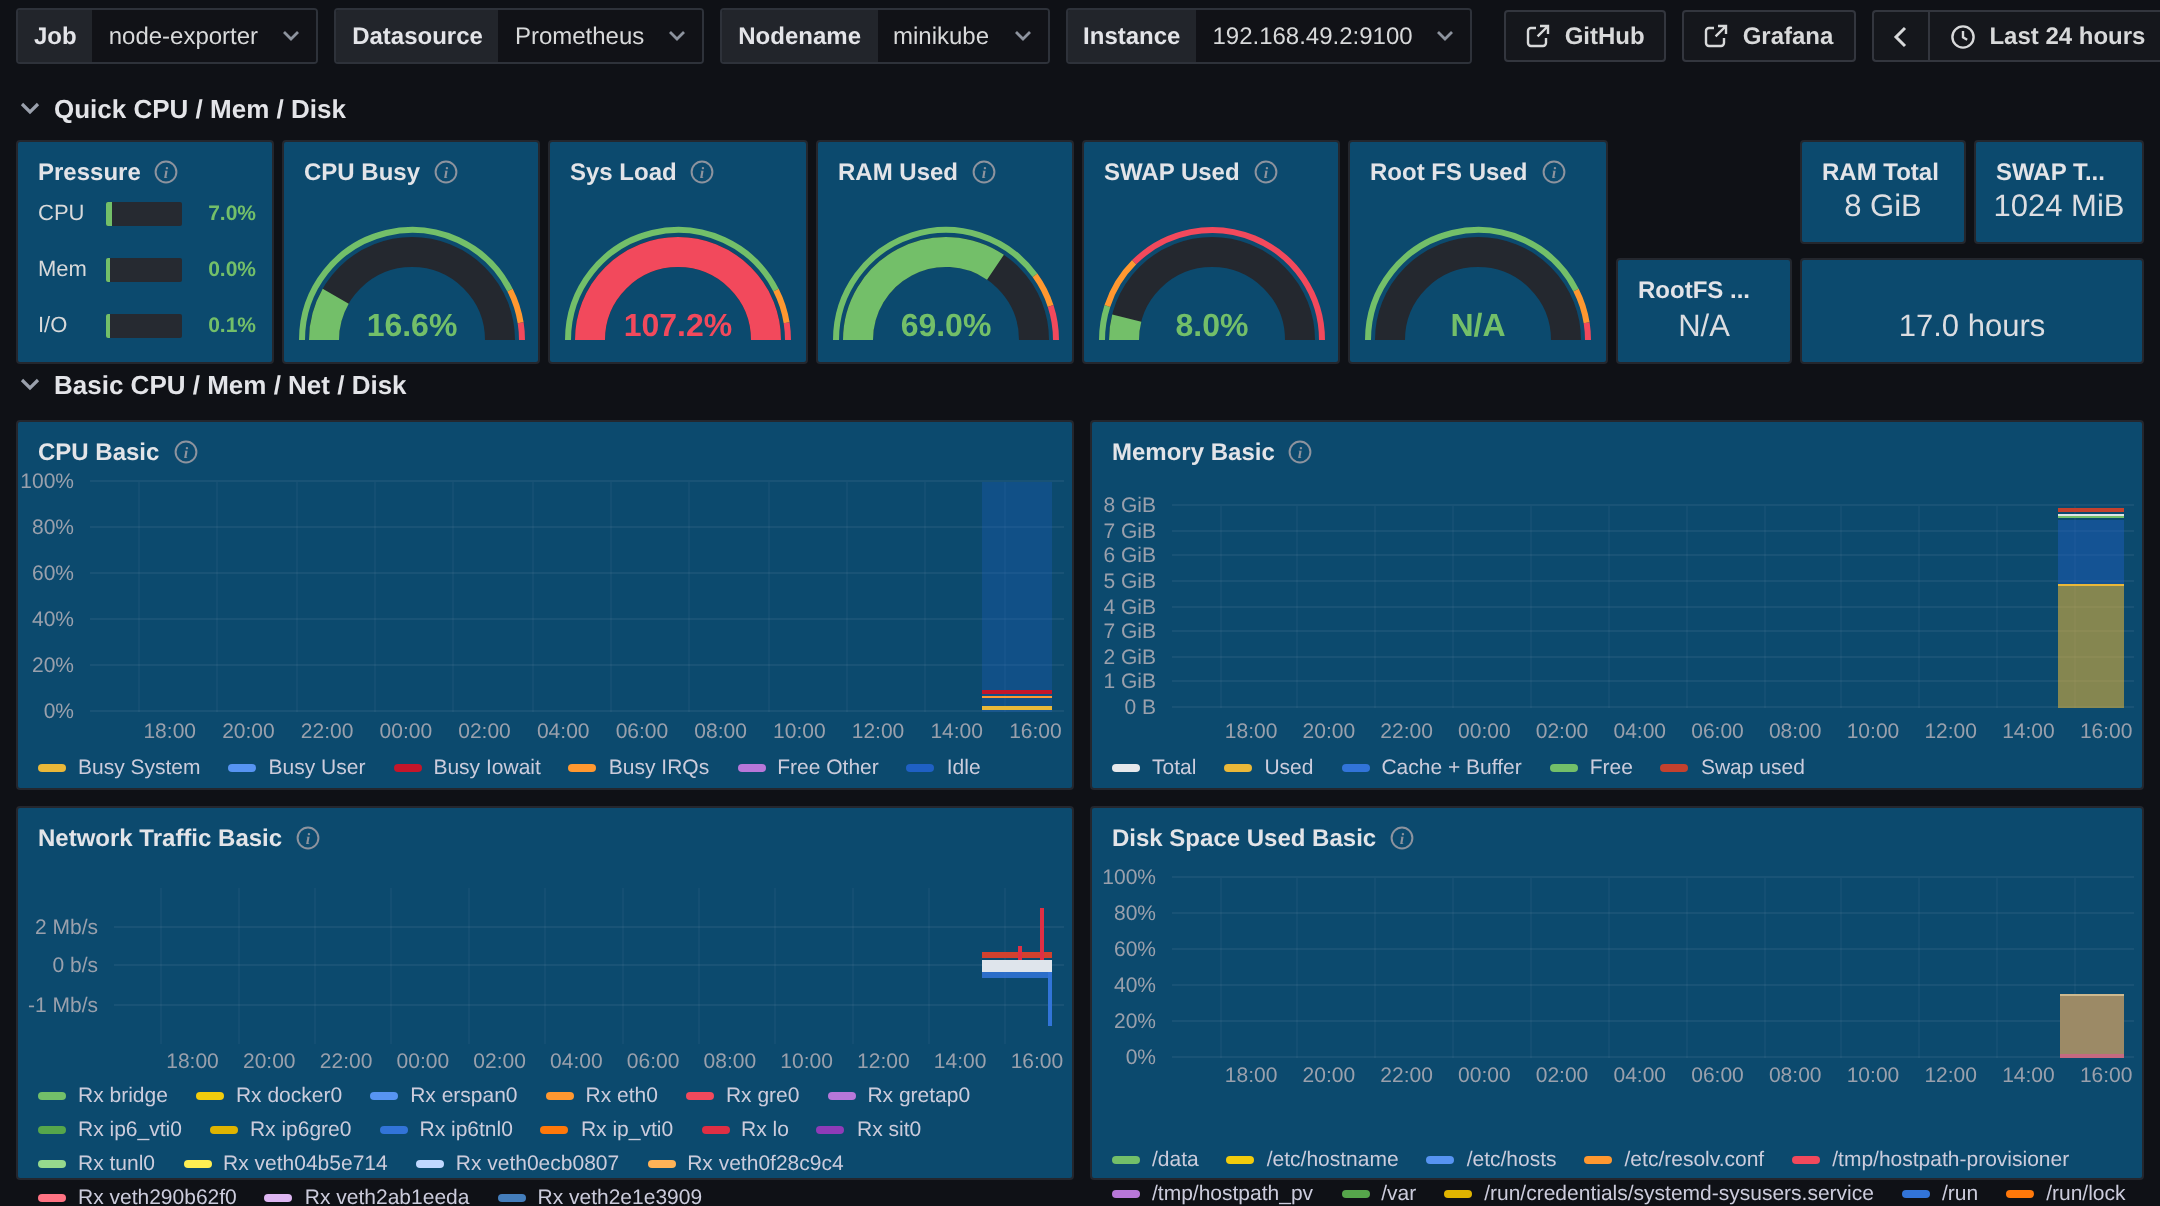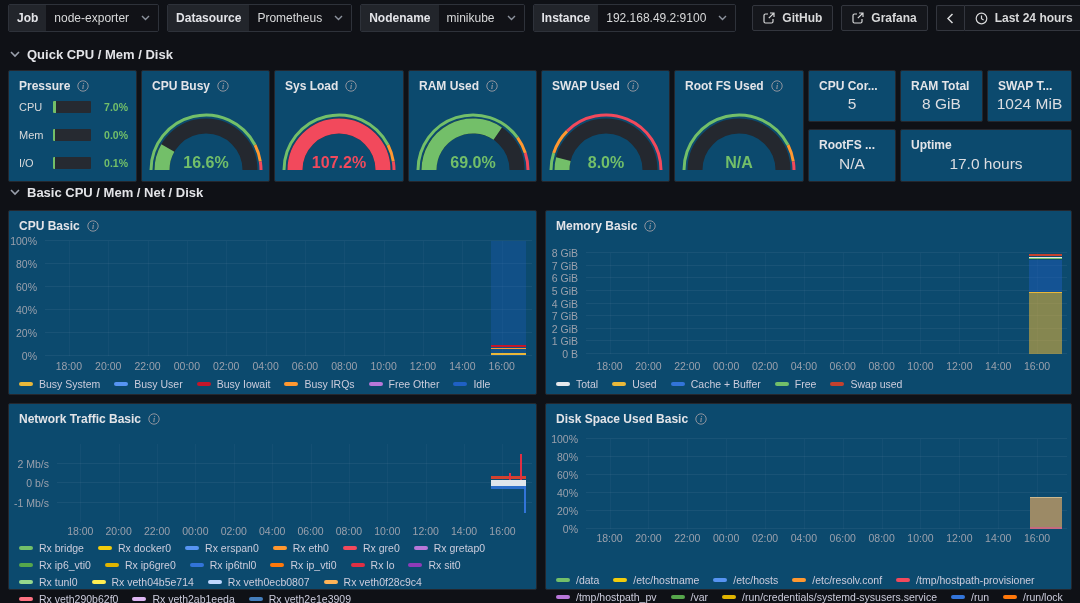--- a/index.html
+++ b/index.html
@@ -31,21 +31,21 @@
   .p-row{display:flex;align-items:center;gap:7px;font-size:11px;}
   .p-label{width:27px;color:#d8d9da;}
   .p-bar{flex:1;height:12px;background:#262a31;border-radius:1px;position:relative;overflow:hidden;}
   .p-fill{position:absolute;left:0;top:0;bottom:0;background:#73BF69;min-width:2px;}
   .p-val{width:30px;text-align:right;color:#73BF69;font-weight:600;font-size:10.5px;}
   
   .gauge{display:flex;justify-content:center;margin-top:3px;}
   
   .yaxis,.xaxis{position:absolute;font-size:10.5px;color:#9aa0ac;}
   .yaxis span{position:absolute;right:4px;transform:translateY(-50%);white-space:nowrap;}
-  .xaxis span{position:absolute;transform:translateX(-50%);white-space:nowrap;}
+  .xaxis span{position:absolute;transform:translateX(-50%);white-space:nowrap;margin-left:16px;}
   .plot{position:absolute;}
   .gridline-h{position:absolute;left:0;right:0;height:1px;background:rgba(204,212,224,.07);pointer-events:none;}
   .gridline-v{position:absolute;top:0;bottom:0;width:1px;background:rgba(204,212,224,.045);pointer-events:none;}
   .legend{position:absolute;display:flex;flex-wrap:wrap;column-gap:14px;row-gap:5px;font-size:10.5px;color:#ccccdc;align-content:flex-start;line-height:12px;}
   .legend-item{display:flex;align-items:center;gap:6px;cursor:pointer;}
   .legend-swatch{width:14px;height:4px;border-radius:2px;flex:none;}
   .shape{position:absolute;}
   
   .cpu-idle{left:91.5%;width:7.3%;top:0;bottom:0;background:rgba(31,96,196,.30);}
   .cpu-iowait{left:91.5%;width:7.3%;bottom:8%;height:2px;background:#C4162A;}
@@ -291,48 +291,39 @@
         <svg width="122" height="80" viewBox="0 0 122 80">
           <path d="M 17.00 74.00 A 44 44 0 0 1 105.00 74.00" stroke="#24282f" stroke-width="15" fill="none"></path>
           <path d="M 6.00 74.00 A 55 55 0 0 1 110.01 49.03" stroke="#73BF69" stroke-width="3" fill="none"></path>
           <path d="M 110.01 49.03 A 55 55 0 0 1 115.32 65.40" stroke="#FF9830" stroke-width="3" fill="none"></path>
           <path d="M 115.32 65.40 A 55 55 0 0 1 116.00 74.00" stroke="#F2495C" stroke-width="3" fill="none"></path>
           <text x="61" y="72" text-anchor="middle" font-size="16" font-weight="bold" fill="#73BF69">N/A</text>
         </svg>
       </div>
   </div>
 
-  <div class="panel" style="left:808px;top:70px;width:88px;height:52px;">
-    <div class="panel-header">
-        <span class="panel-title">CPU Cor...</span>
-      </div>
-    <div class="stat-value">5</div>
-  </div>
   <div class="panel" style="left:900px;top:70px;width:83px;height:52px;">
     <div class="panel-header">
         <span class="panel-title">RAM Total</span>
       </div>
     <div class="stat-value">8 GiB</div>
   </div>
   <div class="panel" style="left:987px;top:70px;width:85px;height:52px;">
     <div class="panel-header">
         <span class="panel-title">SWAP T...</span>
       </div>
     <div class="stat-value">1024 MiB</div>
   </div>
   <div class="panel" style="left:808px;top:129px;width:88px;height:53px;">
     <div class="panel-header">
         <span class="panel-title">RootFS ...</span>
       </div>
     <div class="stat-value">N/A</div>
   </div>
   <div class="panel" style="left:900px;top:129px;width:172px;height:53px;">
-    <div class="panel-header">
-        <span class="panel-title">Uptime</span>
-      </div>
     <div class="stat-value">17.0 hours</div>
   </div>
 
   <div class="panel" style="left:8px;top:210px;width:529px;height:185px;">
     <div class="panel-header">
         <span class="panel-title">CPU Basic</span>
         <span class="info-icon">
           <svg width="12" height="12" viewBox="0 0 12 12">
             <circle cx="6" cy="6" r="5.2" stroke="#8d939e" fill="none" stroke-width="1"></circle>
             <text x="6" y="8.8" font-size="8" fill="#8d939e" text-anchor="middle" font-family="Liberation Serif, serif" font-style="italic">i</text>

